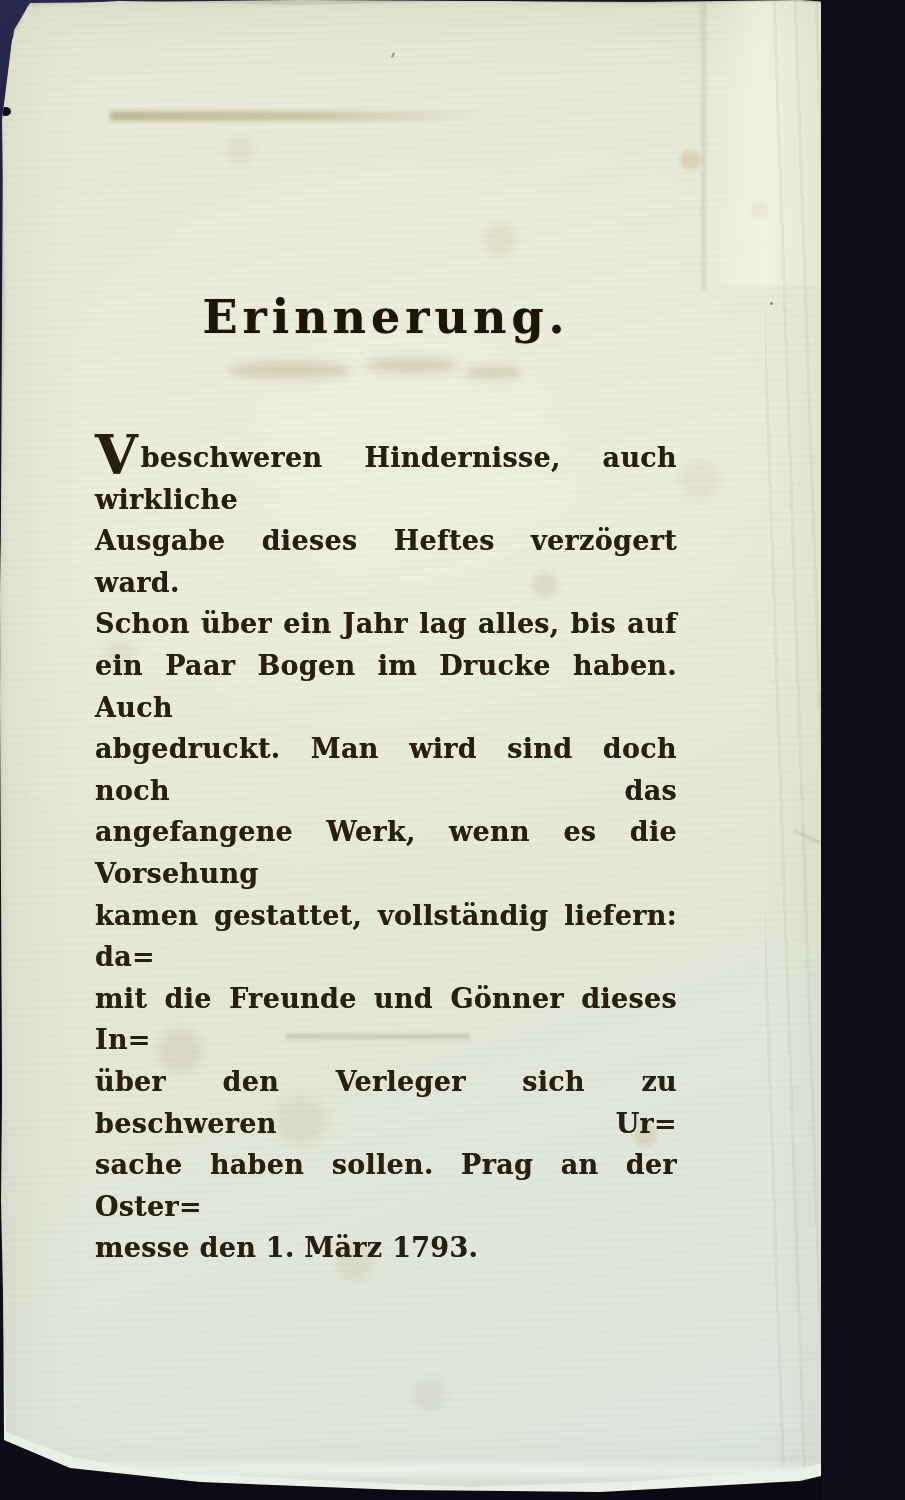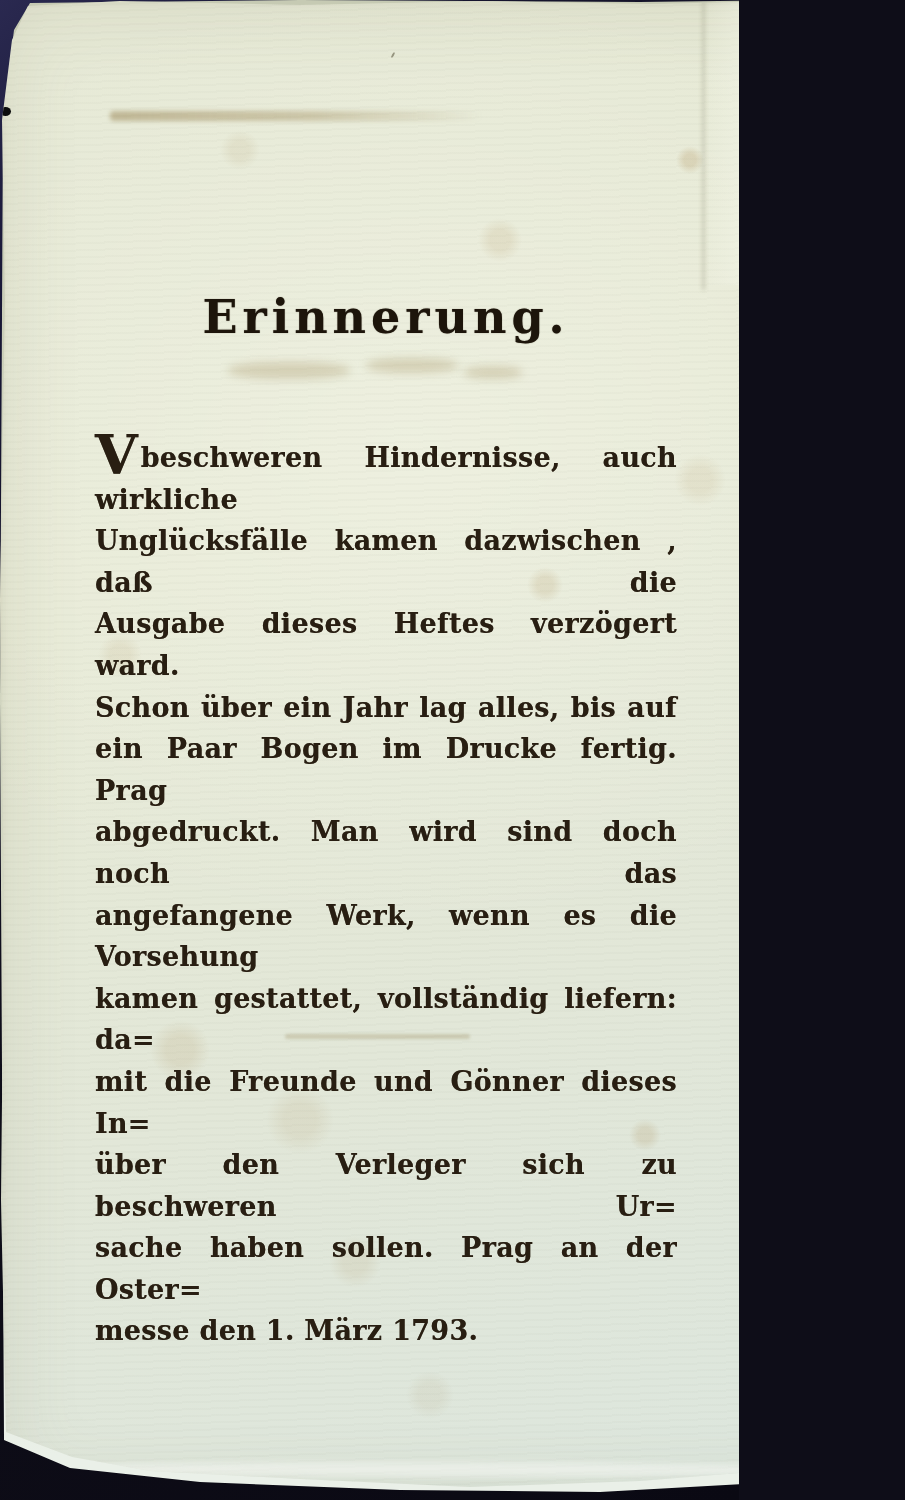--- a/index.html
+++ b/index.html
@@ -1,17 +1,17 @@
 <!DOCTYPE html>
 <html style="--paper: #e6e9d6; --ink: #281e12;"><head>
 <meta charset="utf-8">
 <style>
   html,body{margin:0;padding:0;background:#0e0d18;}
   .scene{
-    position:relative;width:739px;height:1500px;overflow:hidden;
+    position:relative;width:821px;height:1500px;overflow:hidden;
     background:linear-gradient(135deg,#2a2950 0%,#181735 14%,#0e0d18 50%,#0a0913 100%);
     font-family:"DejaVu Serif","Liberation Serif",serif;
   }
   
   .under-page{
     position:absolute;left:0;top:0;width:905px;height:1500px;
     background:linear-gradient(180deg,#c6cab3 0%,#cfd3be 40%,#d8dcc8 75%,#eaf0e8 97%);
     clip-path:polygon(30px 3px,300px 0px,640px 2px,800px 0px,872px 5px,893px 70px,882px 200px,893px 340px,881px 480px,894px 620px,882px 770px,895px 920px,881px 1060px,893px 1200px,880px 1340px,890px 1460px,800px 1481px,600px 1492px,400px 1490px,200px 1482px,70px 1468px,4px 1440px,0px 700px,3px 120px,14px 30px);
   }
   
@@ -115,24 +115,23 @@
       <i class="g1"></i>
       <i class="g2"></i>
       <i class="g3"></i>
     </div>
 
     <div class="content">
       <div class="title">Erinnerung.</div>
       <div class="body-text">
         <div class="line first-line"><span class="initial">V</span><span>beschweren Hindernisse, auch wirkliche</span></div>
         <div class="lines">
-            <div class="line">Unglücksfälle kamen dazwischen , daß die</div>
             <div class="line">Ausgabe dieses Heftes verzögert ward.</div>
             <div class="line">Schon über ein Jahr lag alles, bis auf</div>
-            <div class="line">ein Paar Bogen im Drucke fertig. Prag</div>
+            <div class="line">ein Paar Bogen im Drucke haben. Auch</div>
             <div class="line">abgedruckt. Man wird sind doch noch das</div>
             <div class="line">angefangene Werk, wenn es die Vorsehung</div>
             <div class="line">kamen gestattet, vollständig liefern: da=</div>
             <div class="line">mit die Freunde und Gönner dieses In=</div>
             <div class="line">über den Verleger sich zu beschweren Ur=</div>
             <div class="line">sache haben sollen. Prag an der Oster=</div>
           </div>
         <div class="line last-line">messe den 1. März 1793.</div>
       </div>
     </div>

